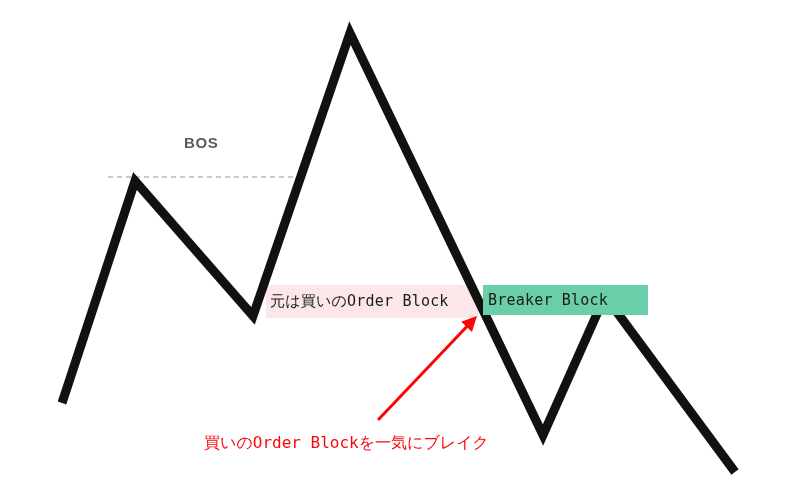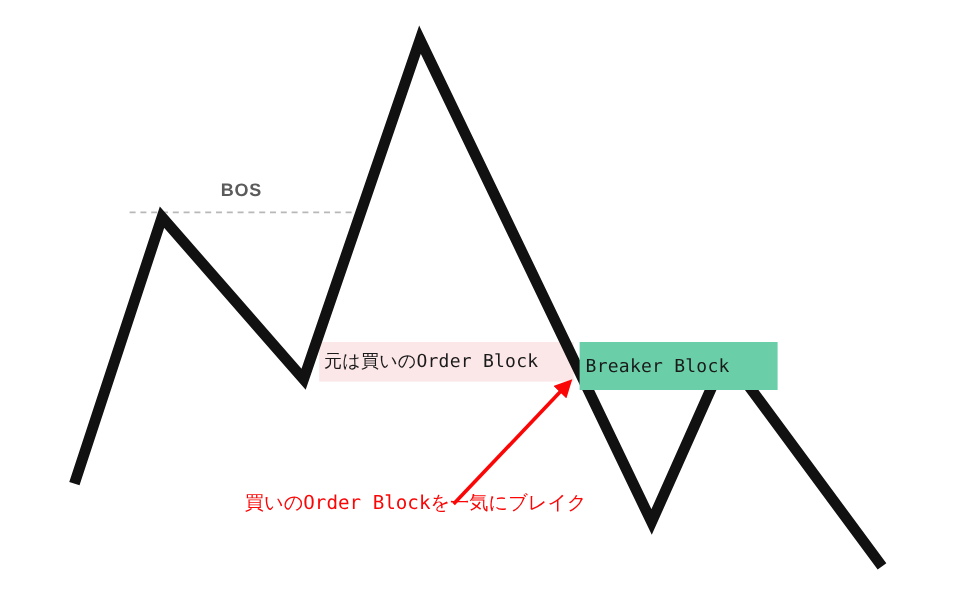--- a/index.html
+++ b/index.html
@@ -50,33 +50,33 @@
     left: 483px;
     top: 285px;
     width: 165px;
     height: 30px;
     z-index: 3;
     padding-left: 5px;
   }
   #bos-label {
     position: absolute;
     left: 184px;
-    top: 150px;
+    top: 134px;
     font-family: "Liberation Sans", sans-serif;
     font-size: 15px;
     font-weight: bold;
     color: #5b5b5b;
     letter-spacing: 0.6px;
     white-space: nowrap;
     z-index: 4;
   }
   #break-annotation {
     position: absolute;
     left: 204px;
-    top: 410px;
+    top: 434px;
     font-family: "DejaVu Sans Mono", "Liberation Mono", monospace;
     font-size: 16px;
     line-height: 1.1;
     white-space: nowrap;
     z-index: 5;
   }
   #price-line-layer { z-index: 2; }
   #bos-line-layer { z-index: 1; }
   #arrow-layer { z-index: 4; }
 </style>
@@ -92,21 +92,21 @@
   <div id="bos-label">BOS</div>
 
   <div class="zone-box" id="order-block-zone" style="background: rgb(251, 230, 232); left: 266px; top: 285px; width: 212px; height: 33px;">
     <span class="zone-label">元は買いのOrder Block</span>
   </div>
 
   <svg class="layer" id="price-line-layer" viewBox="0 0 800 500" preserveAspectRatio="none">
     <polyline id="price-path" points="62,403 135,181 253,316 350,33 543,435 605,296 735,472" fill="none" stroke="#111111" stroke-width="9" stroke-linejoin="miter" stroke-linecap="butt"></polyline>
   </svg>
 
-  <div class="zone-box" id="breaker-block-zone" style="background: rgb(106, 207, 168); left: 483px; top: 285px; width: 165px; height: 40px;">
+  <div class="zone-box" id="breaker-block-zone" style="background: rgb(106, 207, 168); left: 483px; top: 285px; width: 165px; height: 30px;">
     <span class="zone-label">Breaker Block</span>
   </div>
 
   <svg class="layer" id="arrow-layer" viewBox="0 0 800 500" preserveAspectRatio="none">
     <defs>
       <marker id="redhead" markerWidth="5" markerHeight="5" refX="3.6" refY="2.5" orient="auto" markerUnits="strokeWidth">
         <path d="M0,0 L5,2.5 L0,5 z" fill="#fb0606"></path>
       </marker>
     </defs>
     <line id="break-arrow" x1="378" y1="420" x2="474" y2="319" stroke="#fb0606" stroke-width="3" marker-end="url(#redhead)"></line>

